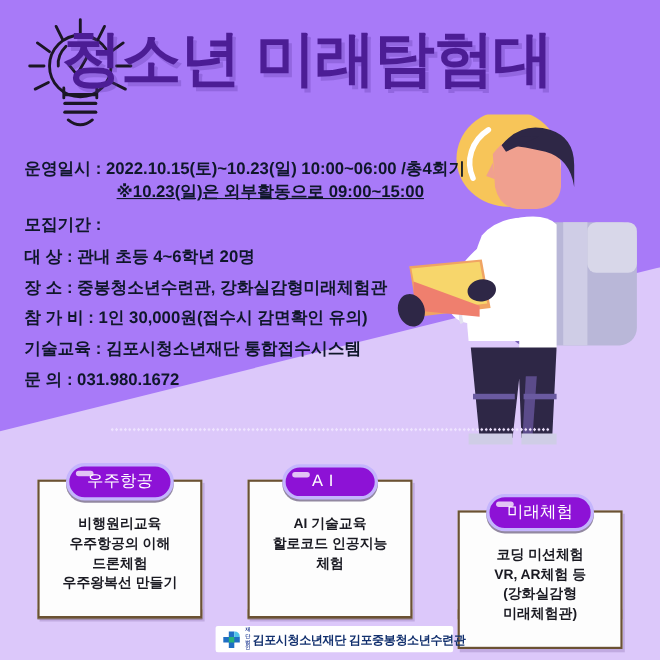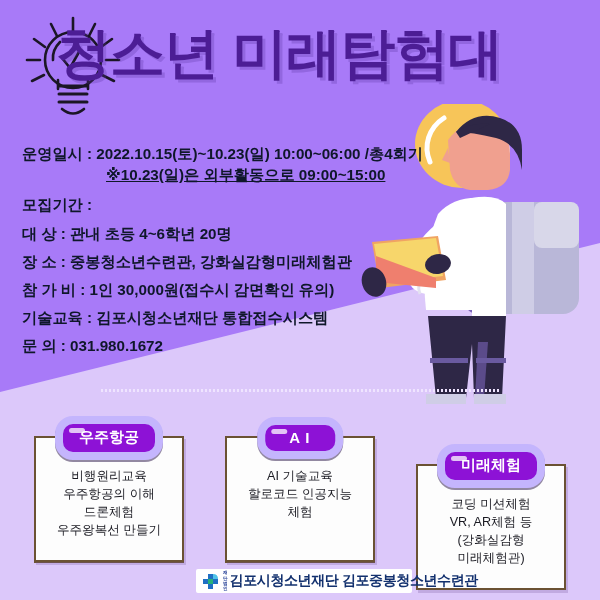--- a/index.html
+++ b/index.html
@@ -70,50 +70,50 @@
   .card-base{
     position:absolute;top:130px;width:150px;height:9px;
     border:2px solid #6b5233;box-sizing:border-box;
   }
   .base-1{left:34px;background:#c3c9e6;}
   .base-2{left:225px;background:#e6e3ef;}
   .base-3{left:416px;background:#f3d2dd;}
   .badge{
     position:absolute;top:0;left:50%;transform:translate(-50%,-50%);
     background:#8d12d6;
-    border:8px solid #c4b5fd;
+    border:3px solid #c4b5fd;
     border-radius:18px;
-    color:#ffffff;font-weight:bold;font-size:15px;
+    color:#ffffff;font-weight:normal;font-size:15px;
     padding:4px 16px 5px;white-space:nowrap;
     box-shadow:0 2px 0 rgba(40,20,70,.5);
     z-index:3;
   }
-  .badge.ai{letter-spacing:.35em;padding-left:24px;padding-right:20px;}
+  .badge.ai{letter-spacing:.35em;padding-left:24px;padding-right:32px;}
   .badge::before{
     content:"";position:absolute;left:6px;top:4px;width:16px;height:5px;
     background:rgba(255,255,255,.75);border-radius:3px;
   }
   .card-body{
     position:absolute;left:0;right:0;top:30px;
     text-align:center;font-size:12.6px;line-height:1.42;color:#1a1a22;
-    font-weight:400;
+    font-weight:700;
   }
 
   
   .footer{
     position:absolute;left:196px;top:569px;width:216px;height:24px;
     background:#ffffff;border-radius:2px;
     display:flex;align-items:center;padding-left:6px;box-sizing:border-box;
   }
   .footer-mark{width:17px;height:17px;flex:0 0 auto;margin-right:4px;}
   .footer-sub{
     font-size:4.6px;line-height:1.15;color:#1f3a93;font-weight:bold;
     margin-right:2px;white-space:pre-line;text-align:center;
   }
-  .footer-txt{font-size:14px;font-weight:bold;color:#12306e;white-space:nowrap;letter-spacing:-.4px;}
+  .footer-txt{font-size:11px;font-weight:bold;color:#12306e;white-space:nowrap;letter-spacing:-.4px;}
 
   
   .hero{position:absolute;left:352px;top:104px;width:248px;height:300px;}
 </style>
 </head>
 <body>
 
 <div id="poster">
 
   <div class="bg-bottom"></div>

